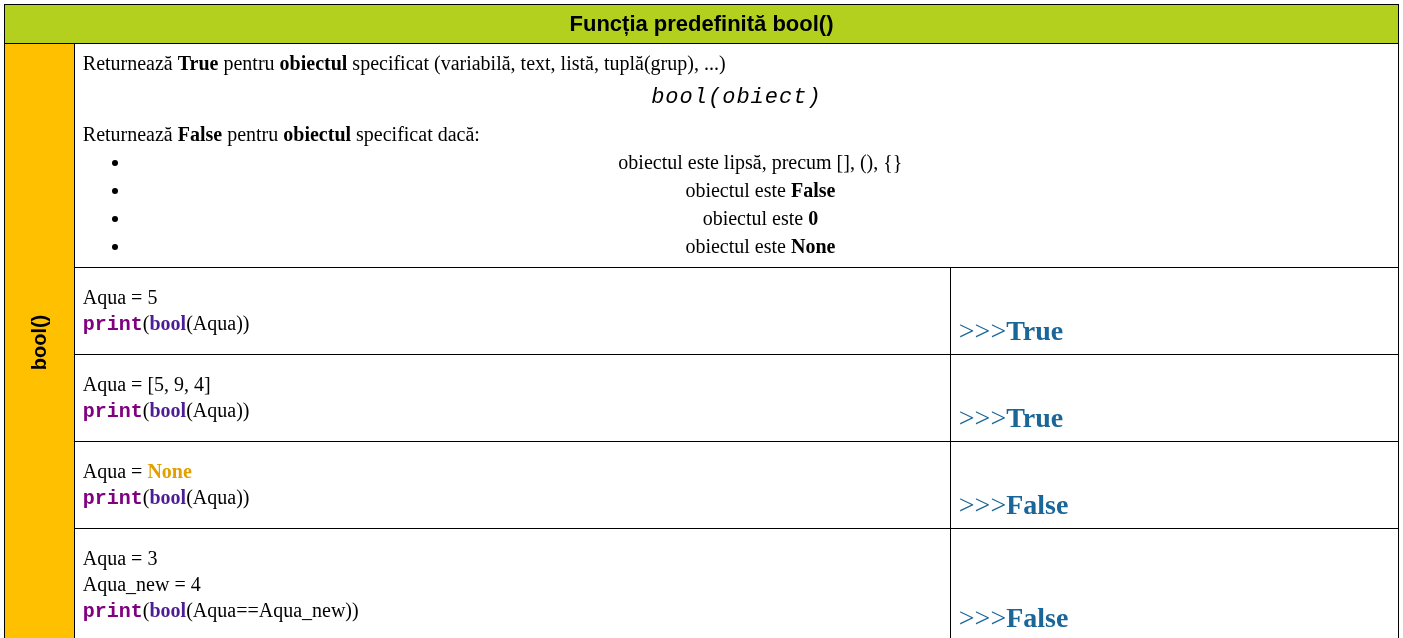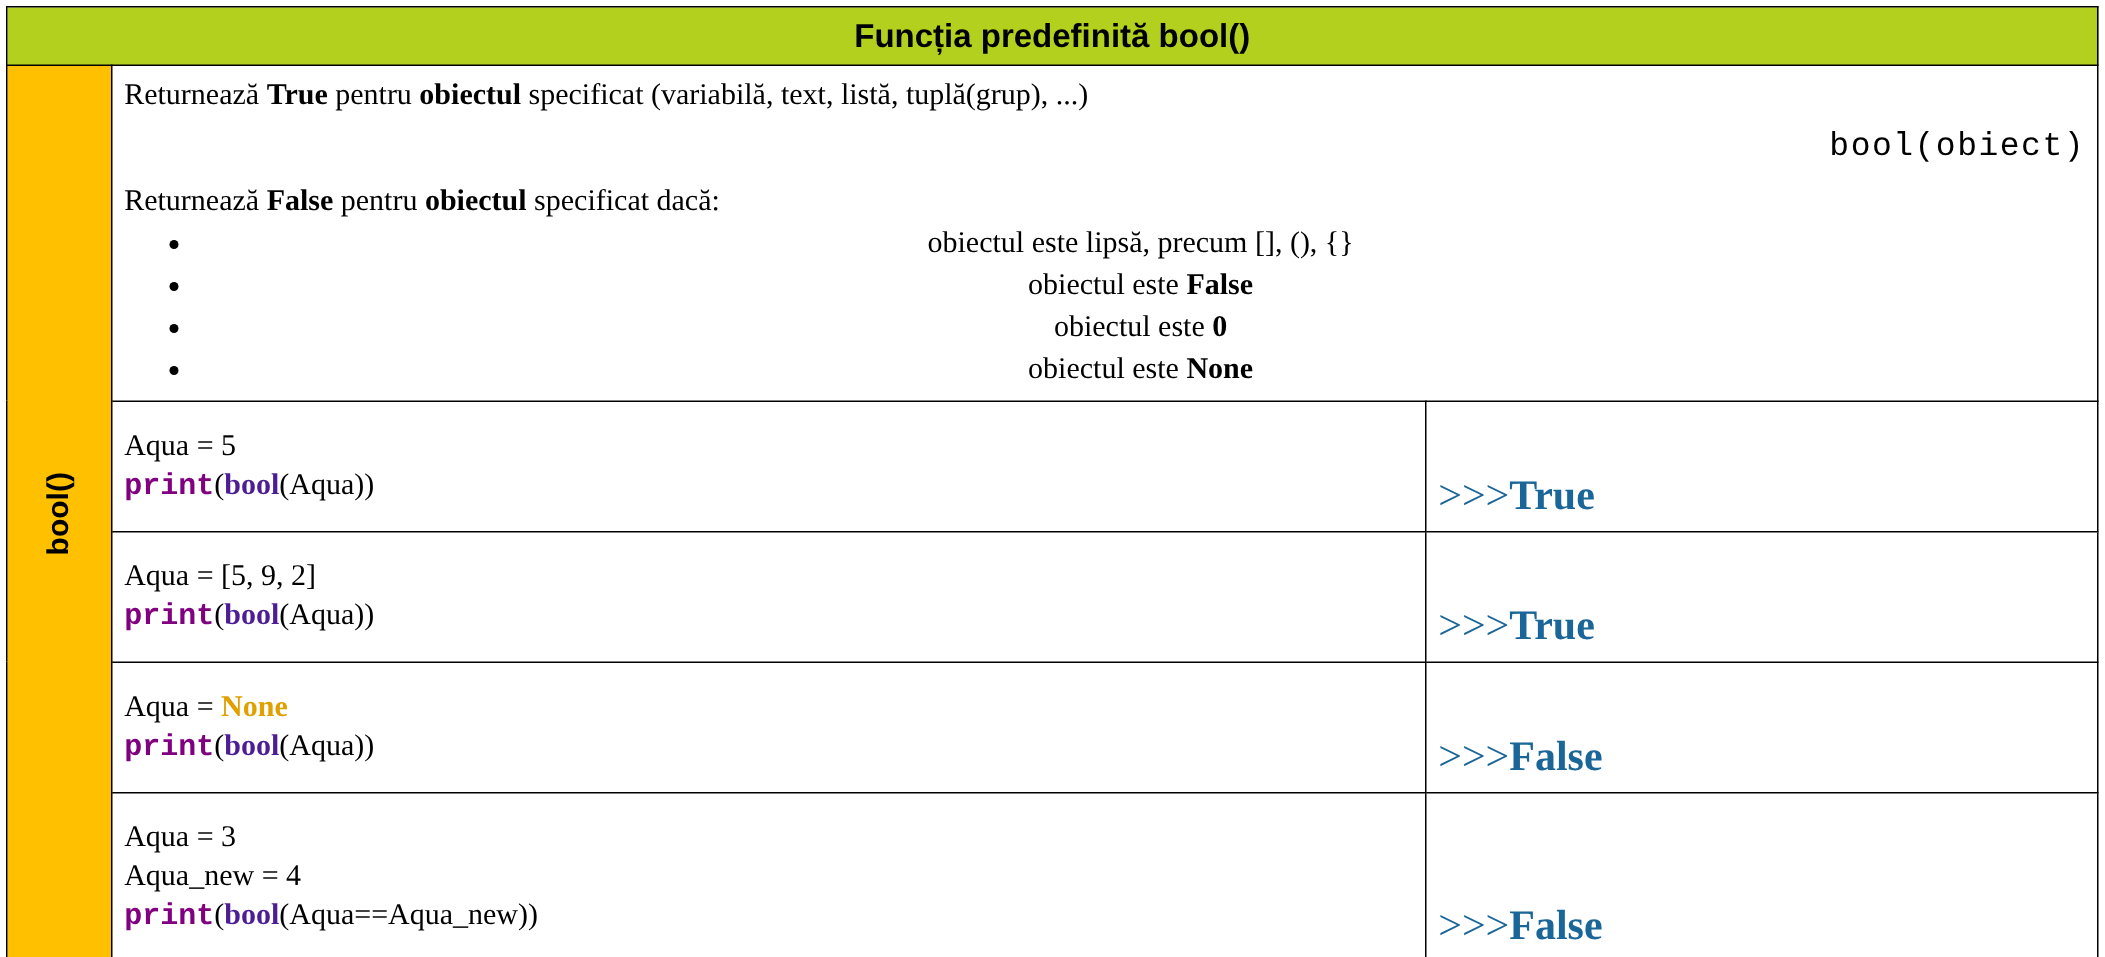--- a/index.html
+++ b/index.html
@@ -48,24 +48,25 @@
       font-family: "Liberation Serif", "Times New Roman", serif;
       font-size: 20px;
       line-height: 1.3;
       padding: 6px 8px;
       margin-left: 32px;
     }
     .bold { font-weight: bold; }
     .mono {
       font-family: "Liberation Mono", "Courier New", monospace;
       font-size: 22px;
-      text-align: right;
+      text-align: center;
       display: block;
       margin: 8px 0;
       letter-spacing: 1px;
+      font-style: italic;
     }
     ul.bullet {
       list-style: disc;
       margin-left: 48px;
     }
     ul.bullet li {
       margin: 2px 0;
       text-align: center;
     }
     .code-cell {
@@ -125,21 +126,21 @@
       <div>Aqua = 5</div>
       <div><span class="kw-print">print</span><span>(</span><span class="kw-bool">bool</span><span>(Aqua))</span></div>
     </td>
     <td class="output-cell out-col">
       <span class="prompt">&gt;&gt;&gt;</span><span class="out-val">True</span>
     </td>
   </tr>
 
   <tr>
     <td class="code-cell code-col">
-      <div>Aqua = [5, 9, 2]</div>
+      <div>Aqua = [5, 9, 4]</div>
       <div><span class="kw-print">print</span><span>(</span><span class="kw-bool">bool</span><span>(Aqua))</span></div>
     </td>
     <td class="output-cell out-col">
       <span class="prompt">&gt;&gt;&gt;</span><span class="out-val">True</span>
     </td>
   </tr>
 
   <tr>
     <td class="code-cell code-col">
       <div><span>Aqua = </span><span class="kw-none">None</span></div>

